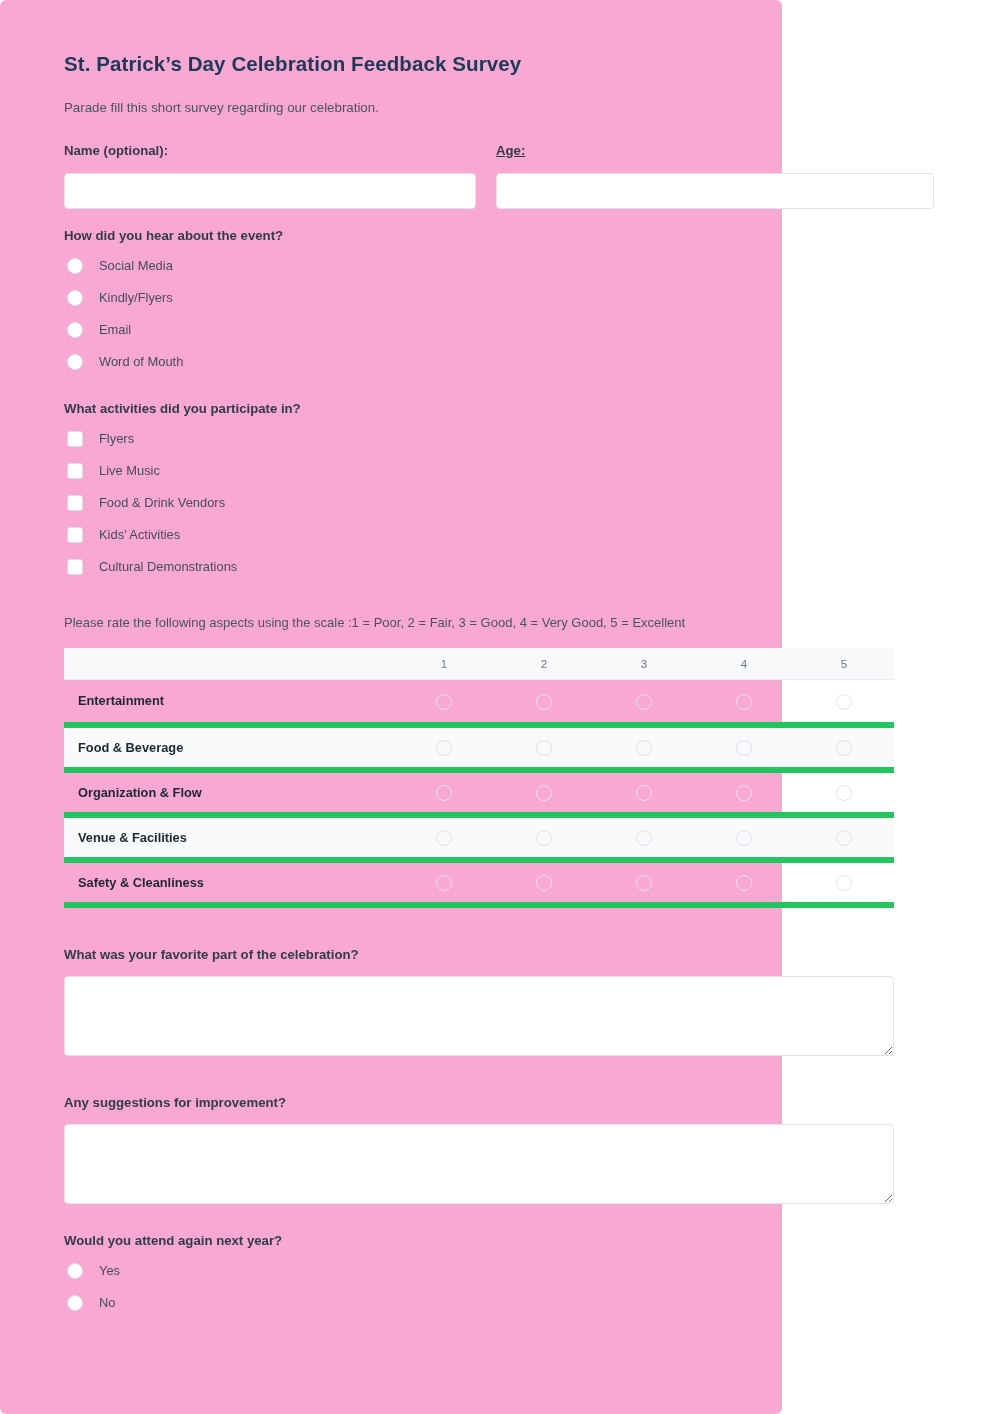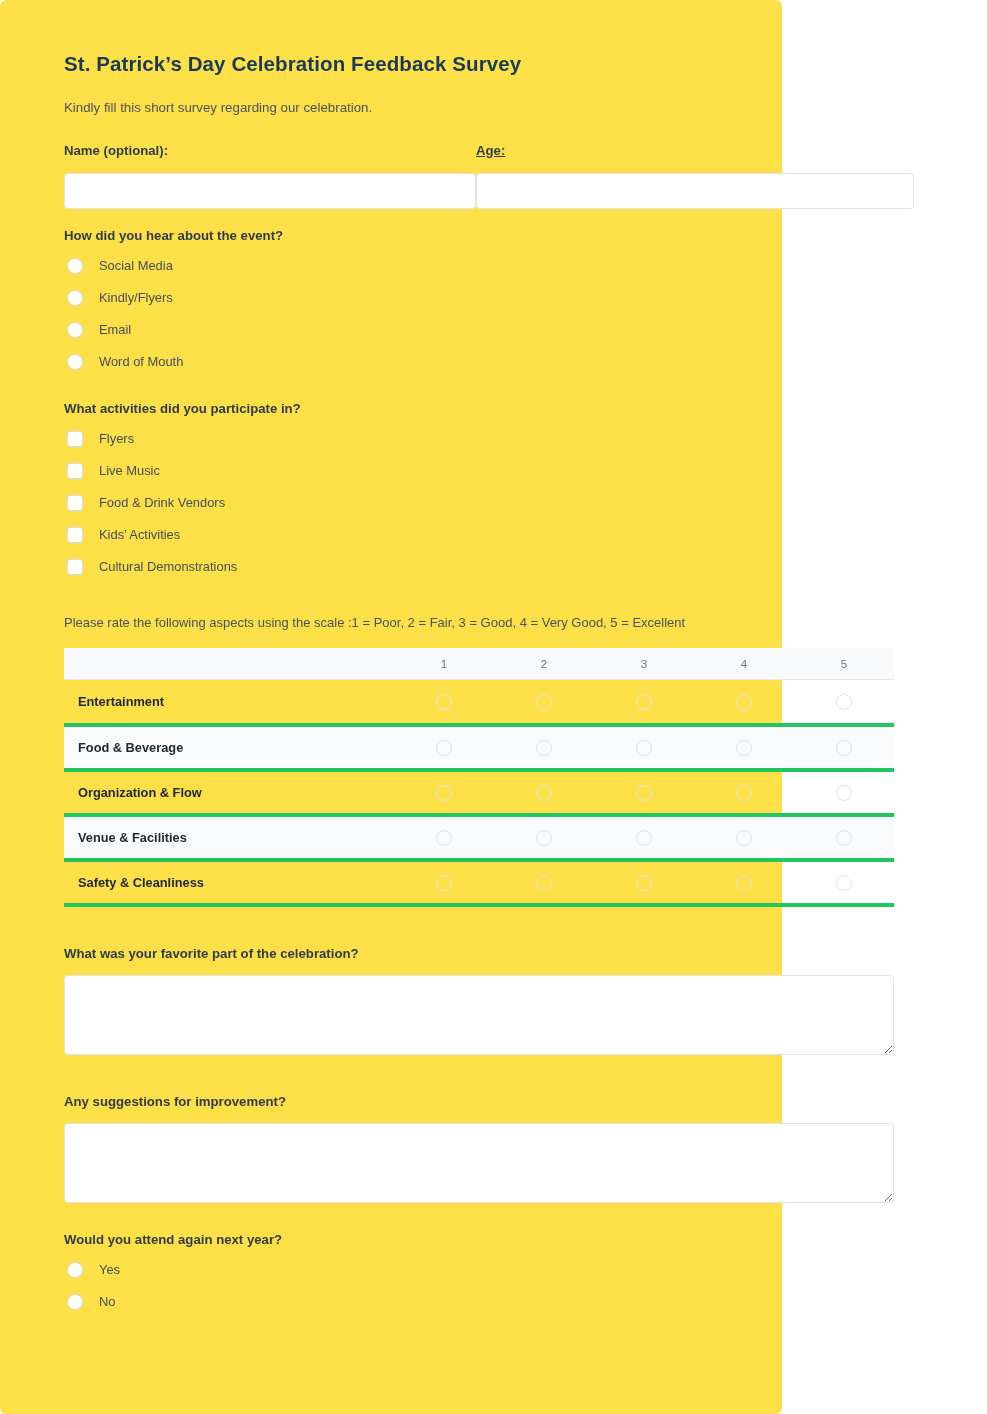--- a/index.html
+++ b/index.html
@@ -14,21 +14,21 @@
     font-family: "Liberation Sans", sans-serif;
     color: #2d3748;
     -webkit-font-smoothing: antialiased;
     overflow: hidden;
   }
 
   .page {
     position: relative;
     width: 782px;
     height: 1414px;
-    background: #fde047;
+    background: #f9a8d4;
     box-sizing: border-box;
     border-radius: 6px;
   }
 
   .form-card {
     position: absolute;
     left: 64px;
     top: 0;
     width: 858px;
   }
@@ -60,21 +60,21 @@
     line-height: 1.3;
   }
 
   
   .namerow {
     position: relative;
     margin-top: 25px;
     height: 58px;
   }
   .namerow .col-name { position: absolute; left: 0; top: 0; width: 412px; }
-  .namerow .col-age  { position: absolute; left: 412px; top: 0; width: 438px; text-decoration: underline; }
+  .namerow .col-age  { position: absolute; left: 432px; top: 0; width: 438px; text-decoration: underline; }
 
   .text-input {
     display: block;
     box-sizing: border-box;
     width: 100%;
     height: 36px;
     margin-top: 14px;
     padding: 6px 10px;
     border: 1px solid #dfe3e8;
     border-radius: 4px;
@@ -152,21 +152,21 @@
     font-weight: normal;
     color: #6b7683;
     text-align: center;
     padding: 0;
   }
   table.matrix thead th.corner { background: #f8f9fb; }
 
   table.matrix tbody tr { height: 45px; }
   table.matrix tbody tr.alt td { background: #f8fafc; }
   table.matrix tbody td {
-    border-bottom: 4px solid #22c55e;
+    border-bottom: 6px solid #22c55e;
     padding: 0;
     text-align: center;
     vertical-align: middle;
   }
   table.matrix tbody td.row-label {
     text-align: left;
     padding-left: 14px;
     font-size: 12.8px;
     font-weight: bold;
     color: #1d2733;
@@ -201,21 +201,21 @@
     outline: none;
   }
 </style>
 </head>
 <body>
 
 <div class="page">
   <form class="form-card">
 
     <h1 class="survey-title">St. Patrick’s Day Celebration Feedback Survey</h1>
-    <p class="survey-subtitle">Kindly fill this short survey regarding our celebration.</p>
+    <p class="survey-subtitle">Parade fill this short survey regarding our celebration.</p>
 
     <div class="namerow">
       <div class="col-name">
         <span class="q-label">Name (optional):</span>
         <input class="text-input" type="text" placeholder="" style="">
       </div>
       <div class="col-age">
         <span class="q-label">Age:</span>
         <input class="text-input" type="text" placeholder="" style="">
       </div>

